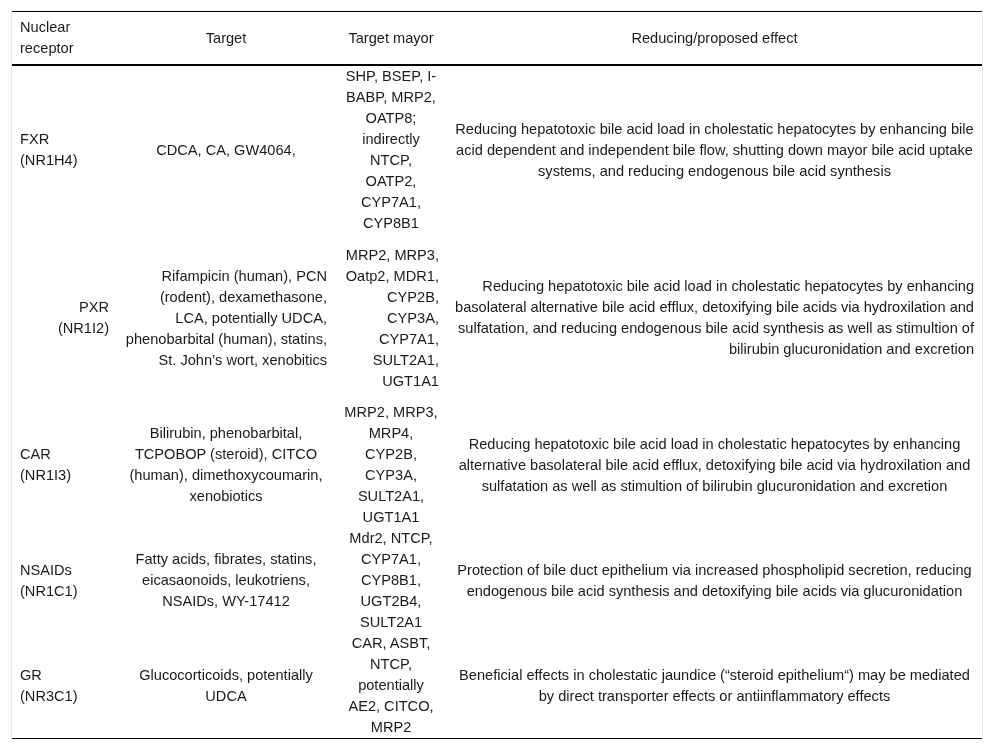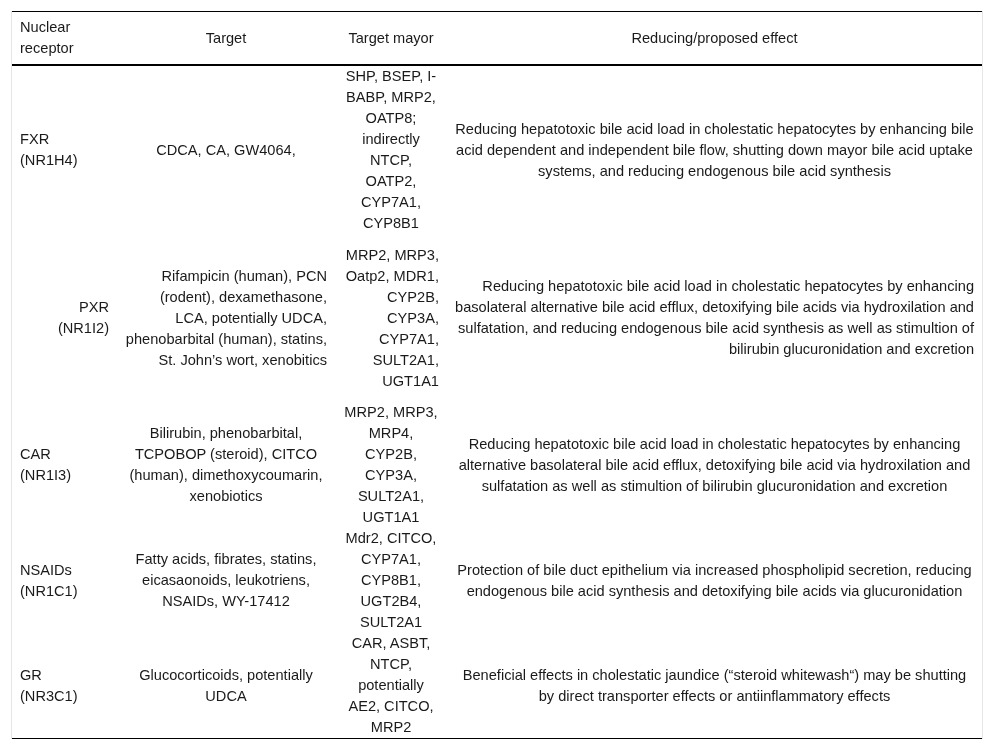--- a/index.html
+++ b/index.html
@@ -106,27 +106,27 @@
         <td>Bilirubin, phenobarbital, TCPOBOP (steroid), CITCO (human), dimethoxycoumarin, xenobiotics</td>
         <td>MRP2, MRP3, MRP4, CYP2B, CYP3A, SULT2A1, UGT1A1</td>
         <td>Reducing hepatotoxic bile acid load in cholestatic hepatocytes by enhancing alternative basolateral bile acid efflux, detoxifying bile acid via hydroxilation and sulfatation as well as stimultion of bilirubin glucuronidation and excretion</td>
       </tr>
       <tr class="r4">
         <td class="receptor">
           <div>NSAIDs</div>
           <div>(NR1C1)</div>
         </td>
         <td>Fatty acids, fibrates, statins, eicasaonoids, leukotriens, NSAIDs, WY-17412</td>
-        <td>Mdr2, CITCO, CYP7A1, CYP8B1, UGT2B4, SULT2A1</td>
+        <td>Mdr2, NTCP, CYP7A1, CYP8B1, UGT2B4, SULT2A1</td>
         <td>Protection of bile duct epithelium via increased phospholipid secretion, reducing endogenous bile acid synthesis and detoxifying bile acids via glucuronidation</td>
       </tr>
       <tr class="r5">
         <td class="receptor">
           <div>GR</div>
           <div>(NR3C1)</div>
         </td>
         <td>Glucocorticoids, potentially UDCA</td>
         <td>CAR, ASBT, NTCP, potentially AE2, CITCO, MRP2</td>
-        <td>Beneficial effects in cholestatic jaundice (“steroid whitewash“) may be shutting by direct transporter effects or antiinflammatory effects</td>
+        <td>Beneficial effects in cholestatic jaundice (“steroid epithelium“) may be mediated by direct transporter effects or antiinflammatory effects</td>
       </tr>
     </tbody>
   </table>
 </div>
 
 </body></html>

